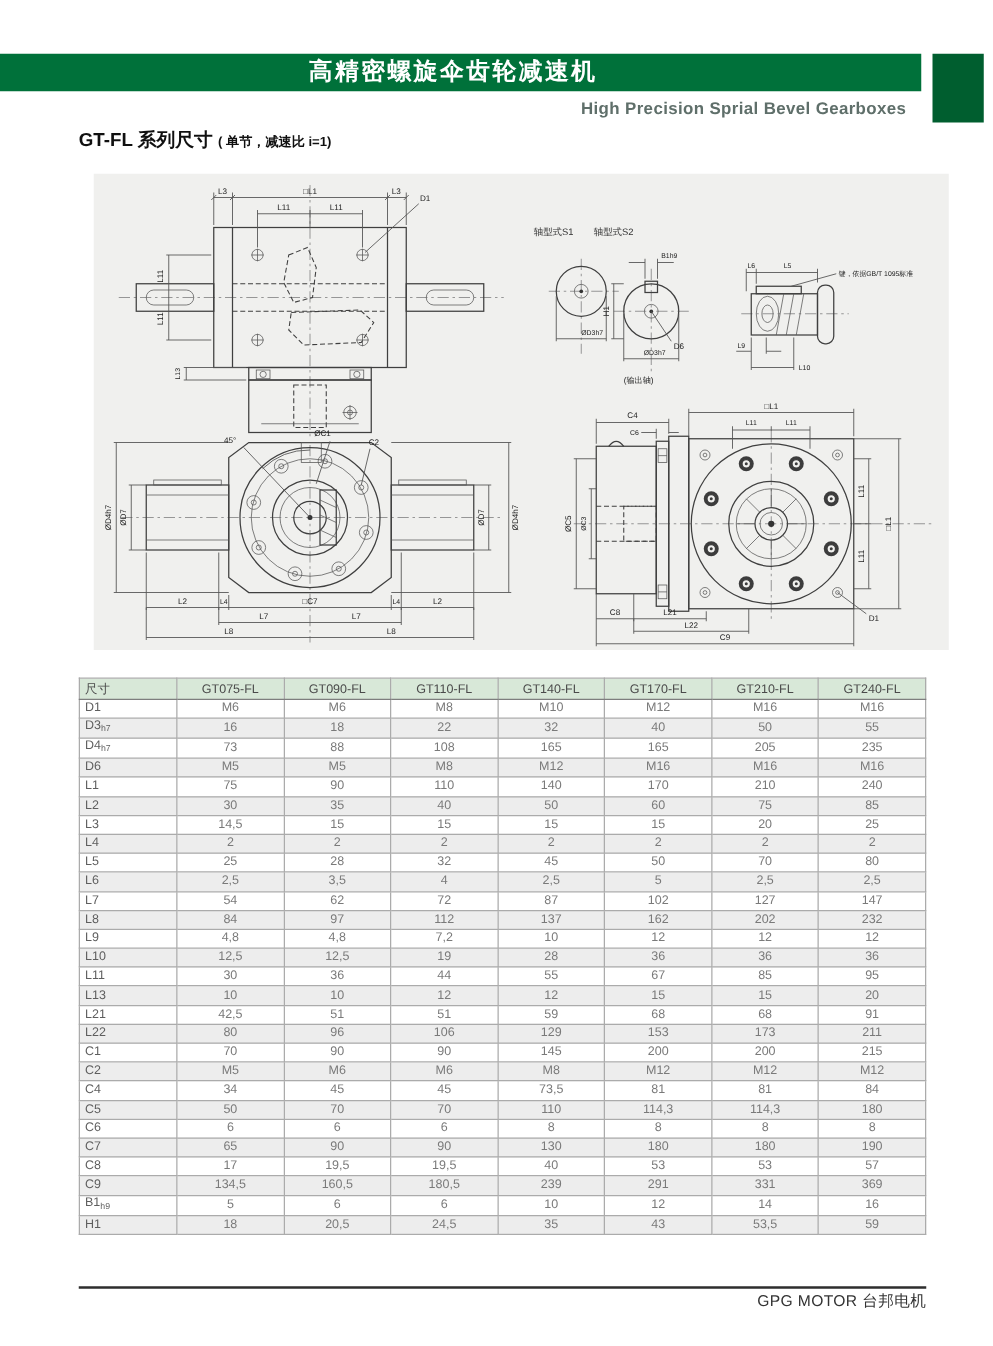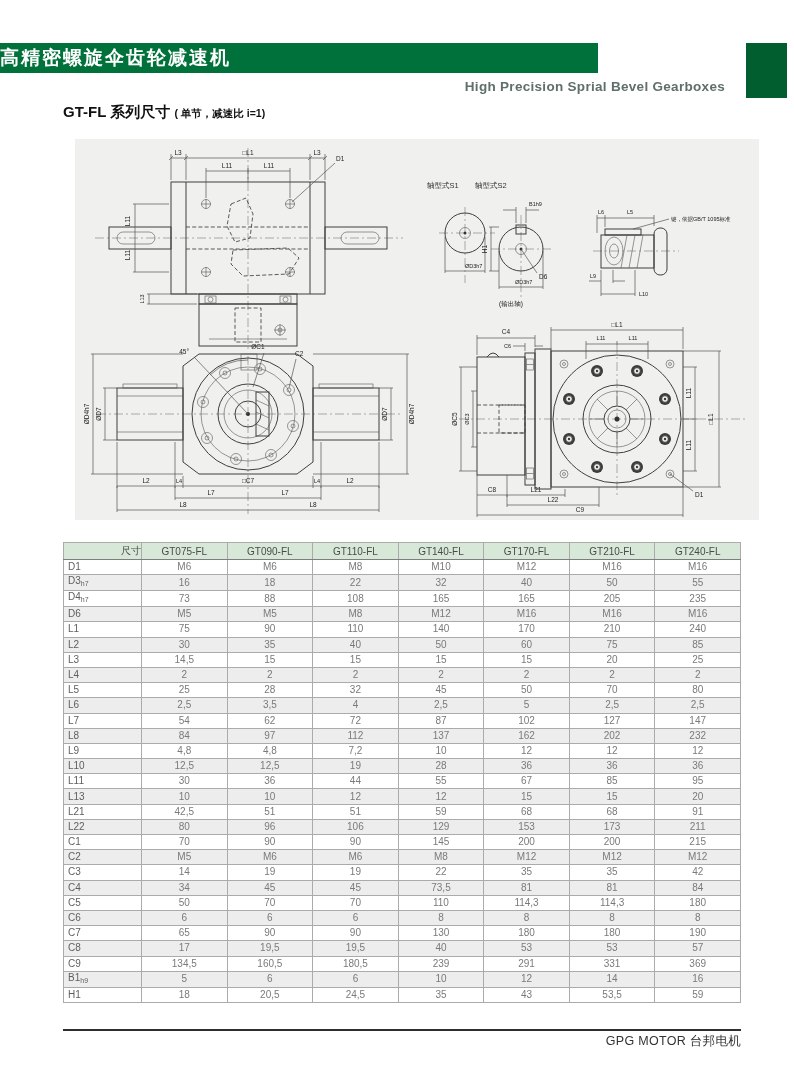--- a/index.html
+++ b/index.html
@@ -9,22 +9,22 @@
     --thead-bg:#D8E8D8;
     --stripe:#EDEDED;
     --draw-bg:#F0F0EE;
   }
   *{margin:0;padding:0;box-sizing:border-box;}
   html,body{background:#fff;}
   body{font-family:"Liberation Sans",sans-serif;}
   #page{position:relative;width:794px;height:1077px;background:#fff;overflow:hidden;}
 
   
-  #header-bar{position:absolute;left:0;top:43px;width:598px;height:30px;background:var(--bar-green);
-    color:#fff;font-size:19px;font-weight:bold;letter-spacing:2px;text-align:left;
+  #header-bar{position:absolute;left:0;top:43px;width:737px;height:30px;background:var(--bar-green);
+    color:#fff;font-size:19px;font-weight:bold;letter-spacing:2px;text-align:center;
     line-height:30px;padding-right:12px;}
   #header-block{position:absolute;left:746px;top:43px;width:41px;height:55px;background:var(--block-green);}
   #subtitle-en{position:absolute;left:0;top:79px;width:737px;text-align:right;padding-right:12px;
     font-size:13.5px;font-weight:bold;color:var(--subtitle-gray);letter-spacing:.3px;}
 
   
   #section-title{position:absolute;left:63px;top:103px;font-size:15px;font-weight:bold;color:#101010;}
   #section-title .small{font-size:10.5px;font-weight:bold;color:#101010;text-align:right;}
 
   
@@ -46,21 +46,21 @@
   
   #unit-note{position:absolute;left:441px;top:523px;width:300px;text-align:right;font-size:10px;color:#333;}
 
   
   #table-wrap{position:absolute;left:63px;top:542px;width:678px;}
   table{border-collapse:collapse;width:678px;table-layout:fixed;}
   table,th,td{border:1px solid #ABABAB;}
   table{border:1.5px solid #7E7E7E;}
   th{background:var(--thead-bg);height:17px;font-weight:normal;font-size:10px;color:#4A4A4A;
      border-bottom:1px solid #7E7E7E;}
-  th:first-child{text-align:right;padding-left:4px;width:78px;}
+  th:first-child{text-align:left;padding-left:4px;width:78px;}
   td{height:15.2px;font-size:10px;color:#7A7A7A;text-align:center;line-height:12px;}
   td.rowlabel{text-align:left;padding-left:4px;color:#5E5E5E;}
   td:not(:first-child),th:not(:first-child){border-left:1px dotted #999;}
   tbody tr:nth-child(even){background:var(--stripe);}
   .sub{font-size:7px;vertical-align:-2px;}
 
   
   #footer-line{position:absolute;left:63px;top:1029px;width:678px;border-top:2px solid #2E2E2E;}
   #footer-text{position:absolute;left:63px;top:1033px;width:678px;text-align:right;
     font-size:12.5px;color:#333;letter-spacing:.3px;}
@@ -535,30 +535,20 @@
             <td class="rowlabel">C2</td>
             <td>M5</td>
             <td>M6</td>
             <td>M6</td>
             <td>M8</td>
             <td>M12</td>
             <td>M12</td>
             <td>M12</td>
           </tr>
           <tr>
-            <td class="rowlabel">C3</td>
-            <td>14</td>
-            <td>19</td>
-            <td>19</td>
-            <td>22</td>
-            <td>35</td>
-            <td>35</td>
-            <td>42</td>
-          </tr>
-          <tr>
             <td class="rowlabel">C4</td>
             <td>34</td>
             <td>45</td>
             <td>45</td>
             <td>73,5</td>
             <td>81</td>
             <td>81</td>
             <td>84</td>
           </tr>
           <tr>

